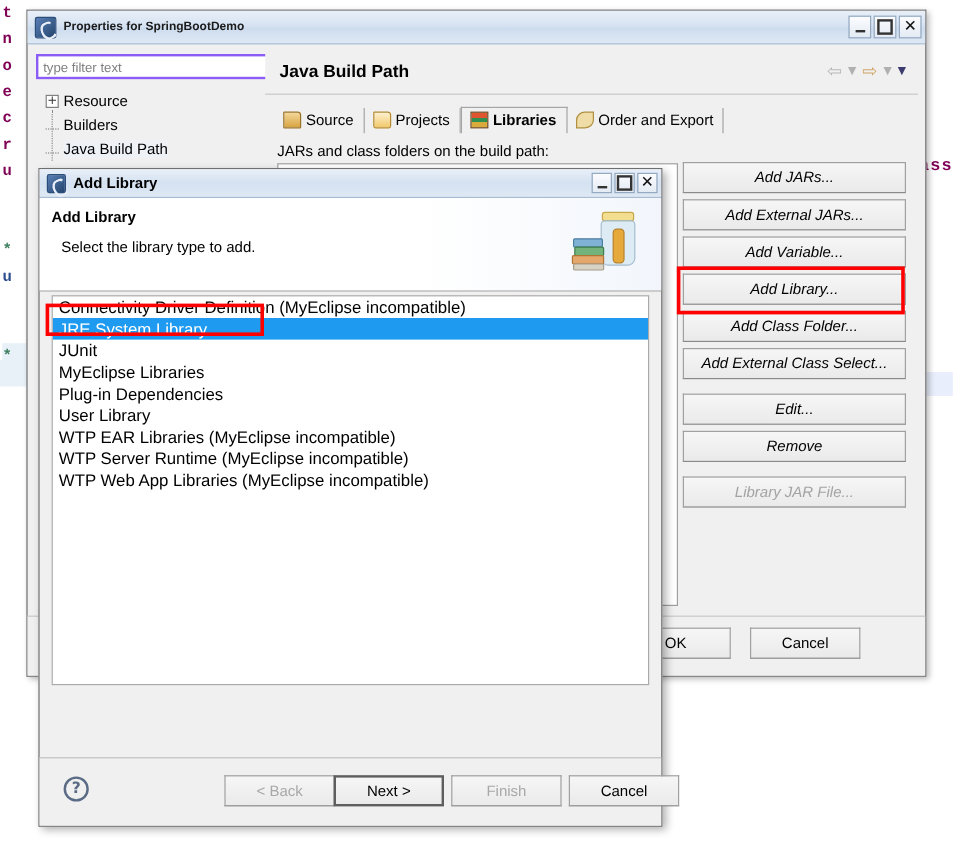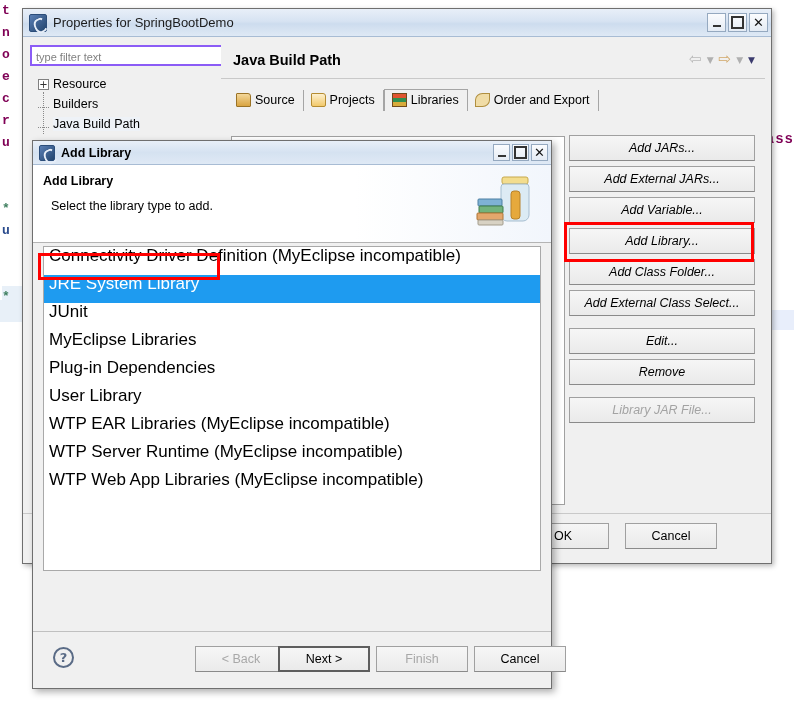--- a/index.html
+++ b/index.html
@@ -56,21 +56,21 @@
     background: linear-gradient(135deg,#5a7fb5,#23456e);
     border:1px solid #2b4d7a; border-radius:2px;
     position:relative; flex:0 0 auto;
   }
   .eclipse-icon:after{
     content:""; position:absolute; left:4px; top:3px; width:9px; height:11px;
     border:2px solid #e7eef8; border-radius:50%/60%;
     transform: rotate(-25deg);
     border-right-color:transparent;
   }
-  .win-title { font-size:13px; font-weight:normal; color:#1b1b1b; flex:1; white-space:nowrap;}
+  .win-title { font-size:10px; font-weight:bold; color:#1b1b1b; flex:1; white-space:nowrap;}
   .win-btns { display:flex; gap:2px; align-items:center; }
   .win-btn {
     width:19px; height:19px;
     background: linear-gradient(to bottom,#fbfcfe,#e4ebf4);
     border:1px solid #95a9c0;
     display:flex; align-items:center; justify-content:center;
     font-size:11px; font-weight:bold; color:#111; line-height:1;
     font-family:"DejaVu Sans", sans-serif;
   }
   .win-btn.min::after{content:""; width:8px;height:2px;background:#333;margin-top:7px;}
@@ -116,21 +116,21 @@
   .nav-caret{ font-size:9px; color:#b0b0b0; font-family:"DejaVu Sans", sans-serif;}
   .nav-caret.dark{ color:#3b3b6e; }
 
   .tabs { display:flex; align-items:flex-end; height:26px; margin:6px 0 0 8px; }
   .tab {
     display:flex; align-items:center; gap:4px;
     padding:3px 8px 4px 7px; font-size:12.5px;
     border-right:1px solid #a5a5a5;
     color:#000; white-space:nowrap;
   }
-  .tab.active{ font-weight:normal; }
+  .tab.active{ font-weight:bold; }
 
   .jars-label{ font-size:12.5px; margin:8px 0 4px 10px; }
 
   .jars-list {
     position:absolute; left:10px; top:95px; right:200px; bottom:8px;
     background:#ffffff; border:1px solid #a0a0a0;
   }
   .side-buttons{
     position:absolute; right:6px; top:94px; width:190px;
   }
@@ -178,22 +178,22 @@
   .al-h1{ font-size:12.5px; font-weight:bold; }
   .al-h2{ font-size:12.5px; margin-top:11px; margin-left:8px; }
   .jar-icon{ position:absolute; right:14px; top:8px; width:62px; height:62px; }
 
   .al-listwrap{
     position:absolute; left:10px; top:105px; right:10px; height:325px;
     background:#ffffff; border:1px solid #a9a9a9;
     overflow:hidden;
   }
   .li{
-    height:28px; line-height:18px; padding-left:5px;
-    font-size:17px; white-space:nowrap; color:#000;
+    height:18px; line-height:18px; padding-left:5px;
+    font-size:14px; white-space:nowrap; color:#000;
   }
   .li.selected{ background:#1e9bf0; color:#ffffff; }
 
   .al-footer{
     position:absolute; left:0; right:0; bottom:0; height:57px;
     border-top:1px solid #c0c0c0; background:#f0f0f0;
   }
   .help-icon{
     position:absolute; left:20px; top:15px; width:21px; height:21px;
     border:2px solid #5a6b86; border-radius:50%;
@@ -201,21 +201,21 @@
     text-align:center; line-height:18px; font-family:"DejaVu Sans", sans-serif;
   }
   .wbtn{
     position:absolute; top:14px; width:92px; height:26px;
     background: linear-gradient(to bottom,#f6f6f6,#eaeaea);
     border:1px solid #a0a0a0; border-bottom-color:#8a8a8a;
     font-size:12.5px; text-align:center; line-height:24px; color:#000;
   }
   .wbtn.disabled{ color:#a8a8a8; }
   .wbtn.default{ border:2px solid #5e5e5e; line-height:22px; font-weight:normal;}
-  #wb-back{ left:162px;text-align:center; }
+  #wb-back{ left:154px;text-align:center; }
   #wb-next{ left:245px; }
   #wb-finish{ left:343px; }
   #wb-cancel{ left:441px; }
 
   
   .redbox{ position:absolute; border:3px solid #ff0000; pointer-events:none; }
   #red-addlib{ left:564px; top:222px; width:190px; height:40px; }
   #red-jre{ left:38px; top:253px; width:182px; height:27px; }
 
   
@@ -305,20 +305,21 @@
         <div class="tab active" style="background:#f0f0f0;border-top:1px solid #a5a5a5;border-left:1px solid #a5a5a5;">
           <span class="ico ico-libraries"></span>
           <span>Libraries</span>
         </div>
         <div class="tab">
           <span class="ico ico-order"></span>
           <span>Order and Export</span>
         </div>
       </div>
 
+      <div class="jars-label">JARs and class folders on the build path:</div>
 
       <div class="jars-list"></div>
 
       <div class="side-buttons">
         <div class="sbtn">Add JARs...</div>
         <div class="sbtn">Add External JARs...</div>
         <div class="sbtn">Add Variable...</div>
         <div class="sbtn">Add Library...</div>
         <div class="sbtn">Add Class Folder...</div>
         <div class="sbtn">Add External Class Select...</div>

